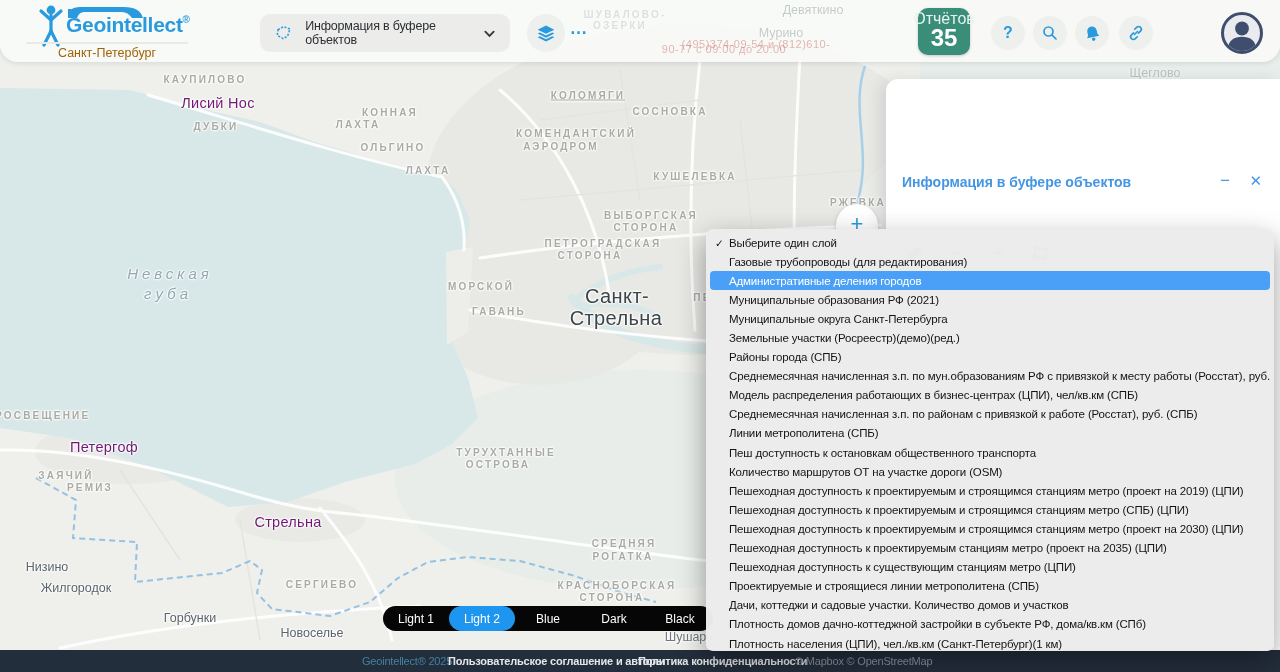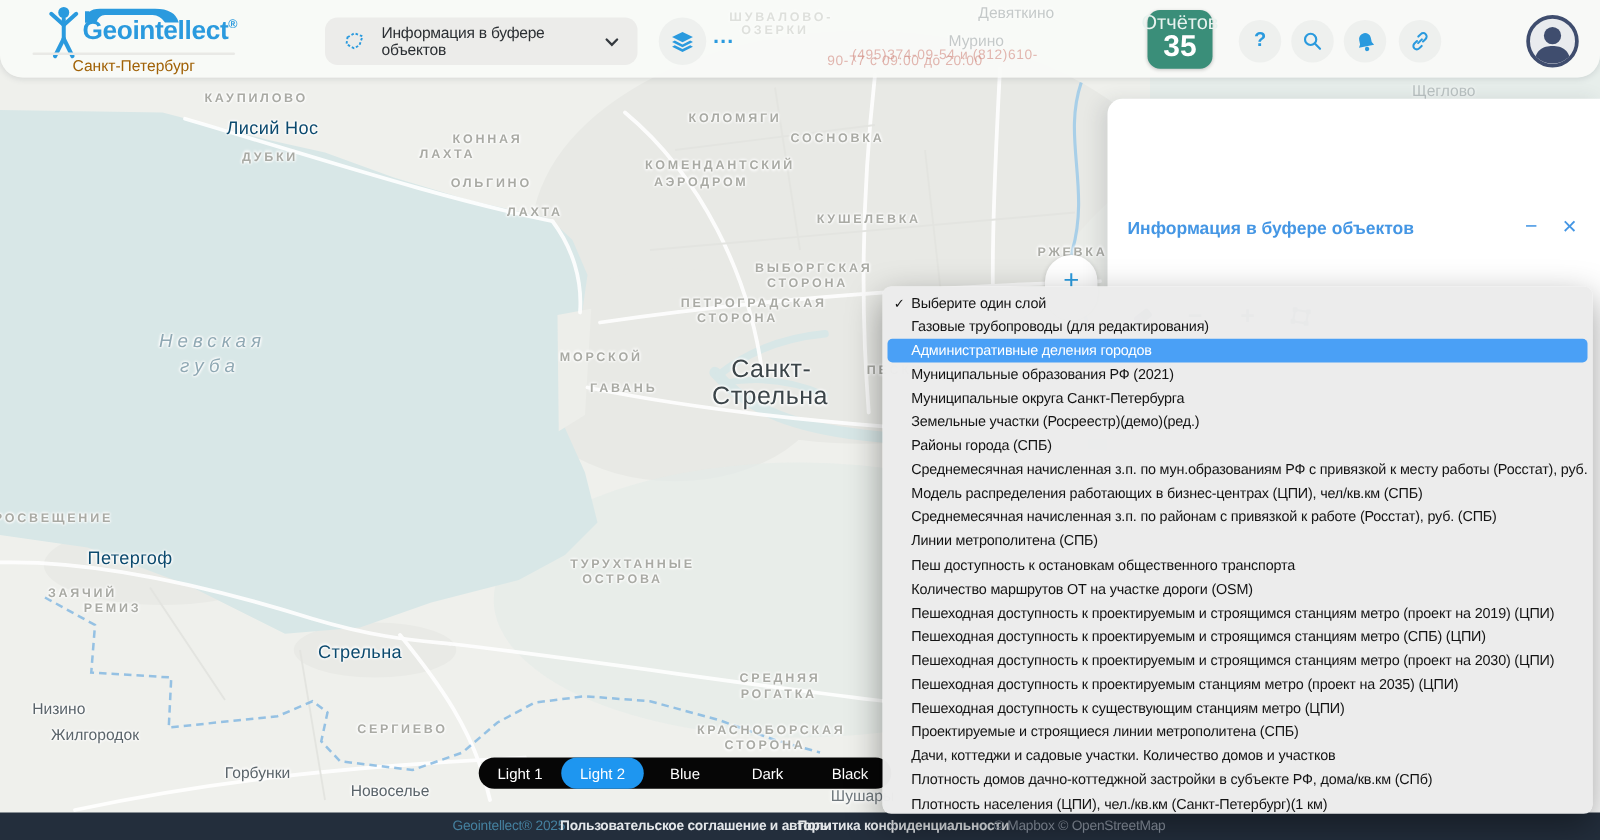--- a/index.html
+++ b/index.html
@@ -6,21 +6,21 @@
   *{box-sizing:border-box;font-family:"Liberation Sans",sans-serif;}
   #app{position:relative;width:1280px;height:672px;overflow:hidden;background:#eff0ec;}
 
   
   .map{position:absolute;inset:0;z-index:0;}
   .map-svg{position:absolute;left:0;top:0;}
   .map-labels{position:absolute;inset:0;z-index:5;pointer-events:none;}
   .map-label{position:absolute;transform:translate(-50%,-50%);white-space:nowrap;
     text-shadow:0 1px 2px rgba(255,255,255,.95),0 -1px 2px rgba(255,255,255,.95),1px 0 2px rgba(255,255,255,.95),-1px 0 2px rgba(255,255,255,.95);}
   .sm{font-size:10px;letter-spacing:2.2px;color:#a9aaa4;font-weight:600;text-align:center;}
-  .town{font-size:14.5px;color:#0c4a6e;letter-spacing:.3px;}
+  .town{font-size:14.5px;color:#701a75;letter-spacing:.3px;}
   .town2{font-size:12.5px;color:#5a646a;}
   .city{font-size:20px;color:#3c4549;letter-spacing:.4px;}
   .water{font-style:italic;font-size:15px;color:#8fa8b3;letter-spacing:4px;}
   .faint{opacity:.32;}
   .dim{opacity:.85;}
   .phone{font-size:11px;color:rgba(205,125,115,.55);letter-spacing:.5px;text-shadow:none;}
   .overbar-labels{position:absolute;inset:0;z-index:35;pointer-events:none;}
 
   .map-zoom{position:absolute;left:836px;top:204px;width:42px;height:52px;border-radius:21px;
     background:#fff;box-shadow:0 1px 4px rgba(0,0,0,.18);color:#2a9ade;font-size:22px;font-weight:400;
@@ -137,21 +137,21 @@
     <div class="map-labels">
         <div class="map-label sm" style="left: 205px; top: 79px;">КАУПИЛОВО</div>
         <div class="map-label town" style="left: 218px; top: 103px;">Лисий Нос</div>
         <div class="map-label sm" style="left: 216px; top: 126px;">ДУБКИ</div>
         <div class="map-label sm" style="left: 378px; top: 112px; padding-left: 24px;">КОННАЯ</div>
         <div class="map-label sm" style="left: 358px; top: 124px;">ЛАХТА</div>
         <div class="map-label sm" style="left: 393px; top: 147px;">ОЛЬГИНО</div>
         <div class="map-label sm" style="left: 428px; top: 170px;">ЛАХТА</div>
         <div class="map-label water" style="left: 170px; top: 273px;">Невская</div>
         <div class="map-label water" style="left: 168px; top: 293px;">губа</div>
-        <div class="map-label sm" style="left: 588px; top: 95px;">КОЛОМЯГИ</div>
+        <div class="map-label sm" style="left: 588px; top: 95px; text-decoration: underline;">КОЛОМЯГИ</div>
         <div class="map-label sm" style="left: 670px; top: 111px;">СОСНОВКА</div>
         <div class="map-label sm" style="left: 576px; top: 133px;">КОМЕНДАНТСКИЙ</div>
         <div class="map-label sm" style="left: 561px; top: 146px;">АЭРОДРОМ</div>
         <div class="map-label sm" style="left: 695px; top: 176px;">КУШЕЛЕВКА</div>
         <div class="map-label sm" style="left: 651px; top: 215px;">ВЫБОРГСКАЯ</div>
         <div class="map-label sm" style="left: 646px; top: 227px;">СТОРОНА</div>
         <div class="map-label sm" style="left: 603px; top: 243px;">ПЕТРОГРАДСКАЯ</div>
         <div class="map-label sm" style="left: 590px; top: 255px;">СТОРОНА</div>
         <div class="map-label sm" style="left: 858px; top: 202px;">РЖЕВКА</div>
         <div class="map-label sm" style="left: 481px; top: 286px;">МОРСКОЙ</div>
@@ -166,21 +166,21 @@
         <div class="map-label sm" style="left: 617px; top: 585px;">КРАСНОБОРСКАЯ</div>
         <div class="map-label sm" style="left: 612px; top: 597px;">СТОРОНА</div>
         <div class="map-label sm" style="left: 38px; top: 415px;">ПРОСВЕЩЕНИЕ</div>
         <div class="map-label town" style="left: 104px; top: 447px;">Петергоф</div>
         <div class="map-label sm" style="left: 66px; top: 475px;">ЗАЯЧИЙ</div>
         <div class="map-label sm" style="left: 70px; top: 487px; margin-left: 20px;">РЕМИЗ</div>
         <div class="map-label town" style="left: 288px; top: 522px;">Стрельна</div>
         <div class="map-label town2" style="left: 47px; top: 567px;">Низино</div>
         <div class="map-label town2" style="left: 76px; top: 588px;">Жилгородок</div>
         <div class="map-label sm" style="left: 322px; top: 584px;">СЕРГИЕВО</div>
-        <div class="map-label town2" style="left: 192px; top: 618px; padding-left: 28px;">Горбунки</div>
+        <div class="map-label town2" style="left: 176px; top: 618px; padding-left: 28px;">Горбунки</div>
         <div class="map-label town2" style="left: 312px; top: 633px;">Новоселье</div>
         <div class="map-label town2 dim" style="left: 690px; top: 637px;">Шушары</div>
         <div class="map-label town2 faint" style="left: 1155px; top: 73px;">Щеглово</div>
       </div>
 
     <div class="map-zoom">+</div>
   </div>
 
   <div class="overbar-labels">
       <div class="map-label sm faint" style="left: 625px; top: 14px;">ШУВАЛОВО-</div>

